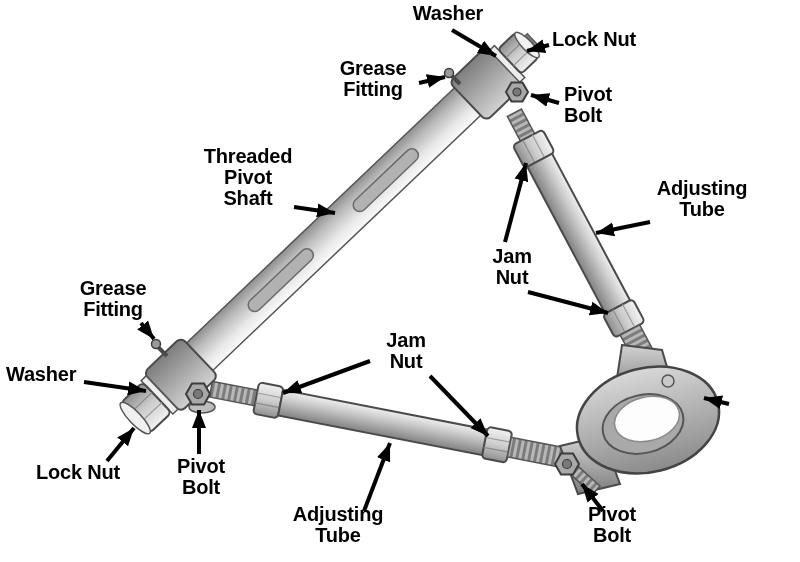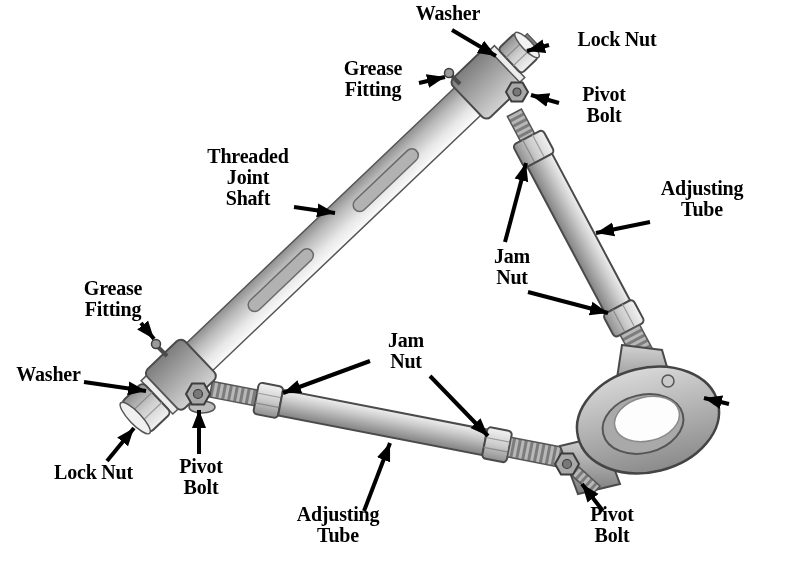--- a/index.html
+++ b/index.html
@@ -1,27 +1,27 @@
 <!DOCTYPE html>
 <html><head>
 <meta charset="utf-8">
 <style>
   html,body { margin:0; padding:0; background:#fff; }
   #stage {
     position:relative; width:800px; height:562px; background:#ffffff;
-    font-family:Liberation Serif, serif; overflow:hidden;
+    font-family:Liberation Sans, sans-serif; overflow:hidden;
   }
   #drawing { position:absolute; left:0; top:0; }
   .label {
     position:absolute;
     font-weight:700; font-size:20px; line-height:1.06;
     color:#000; white-space:pre-line; text-align:center;
     letter-spacing:-0.2px;
   }
-  .la { text-align:center; }
+  .la { text-align:left; }
 </style>
 </head>
 <body>
 
 <div id="stage">
 
   <svg id="drawing" width="800" height="562" viewBox="0 0 800 562">
     <defs>
       <linearGradient id="shaftGrad" x1="0" y1="0" x2="0" y2="1">
         <stop offset="0" stop-color="#fafafa"></stop>
@@ -171,21 +171,21 @@
     </g>
   </svg>
 
   <div class="label" style="left:398px; top:3px;  width:100px;">Washer</div>
   <div class="label la" style="left:552px; top:29px; width:130px;">Lock Nut</div>
   <div class="label" style="left:326px; top:58px; width:94px;">Grease
 Fitting</div>
   <div class="label la" style="left:564px; top:84px; width:80px;">Pivot
 Bolt</div>
   <div class="label" style="left:192px; top:146px; width:112px;">Threaded
-Joint
+Pivot
 Shaft</div>
   <div class="label" style="left:642px; top:178px; width:120px;">Adjusting
 Tube</div>
   <div class="label" style="left:480px; top:246px; width:64px;">Jam
 Nut</div>
   <div class="label" style="left:66px;  top:278px; width:94px;">Grease
 Fitting</div>
   <div class="label la" style="left:6px;  top:364px; width:85px;">Washer</div>
   <div class="label la" style="left:36px; top:462px; width:115px;">Lock Nut</div>
   <div class="label" style="left:170px; top:456px; width:62px;">Pivot

